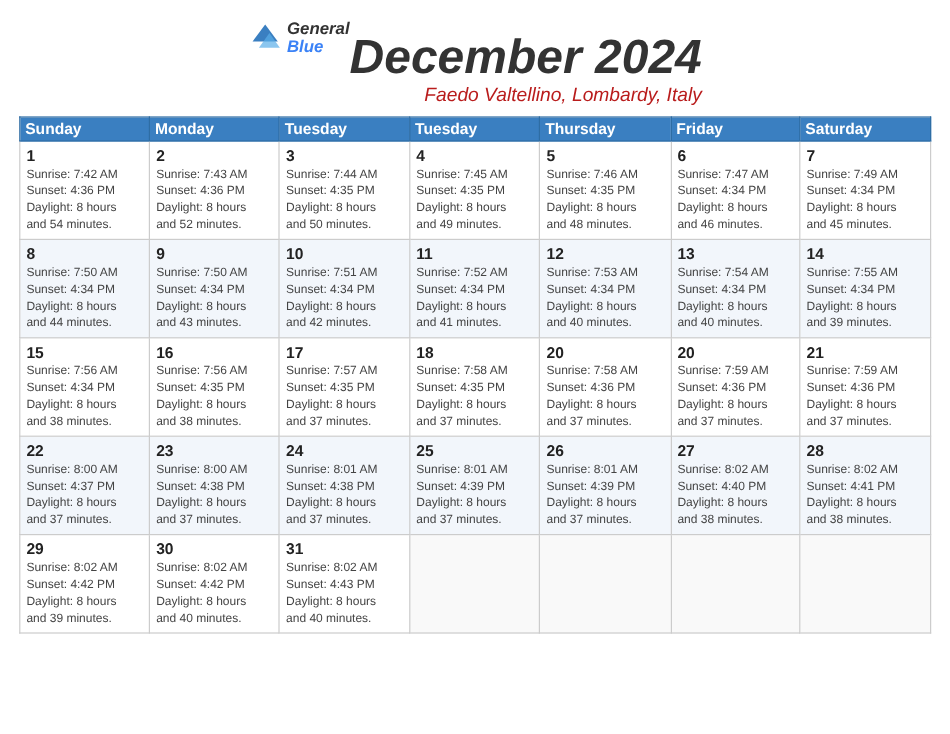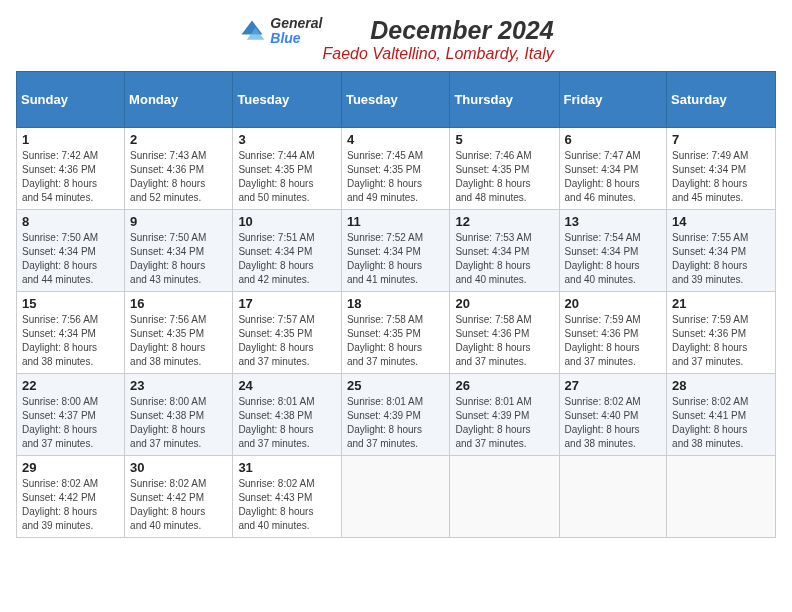--- a/index.html
+++ b/index.html
@@ -38,37 +38,38 @@
       color: #3b82f6;
     }
     .logo-icon {
       width: 28px;
       height: 28px;
     }
     .title-block {
       text-align: right;
     }
     .month-title {
-      font-size: 25px;
+      font-size: 40px;
       font-weight: bold;
       color: #333;
+      margin-top: 10px;
     }
     .location-title {
       font-size: 16px;
       color: #b91c1c;
     }
     .calendar {
       width: 100%;
       border-collapse: collapse;
       font-size: 11px;
     }
     .calendar th {
       background: #3a7fc1;
       color: #fff;
-      padding: 20px 4px;
+      padding: 2px 4px;
       text-align: left;
       font-size: 13px;
       font-weight: bold;
       border: 1px solid #2e6da4;
     }
     .calendar td {
       border: 1px solid #ccc;
       vertical-align: top;
       padding: 4px 5px;
       width: 113px;

